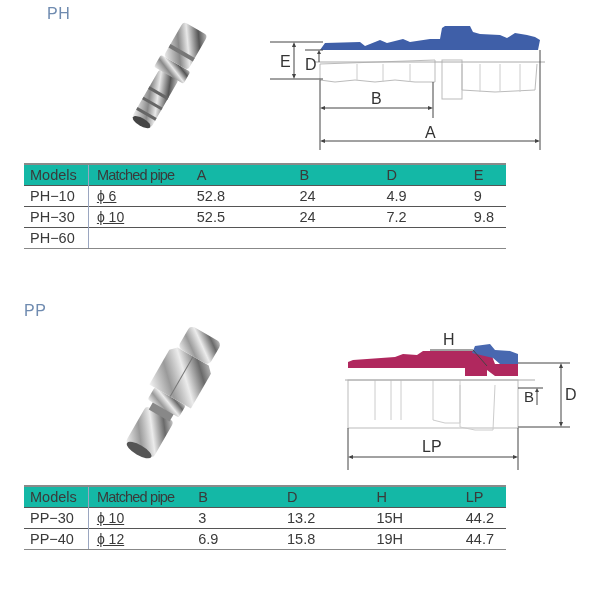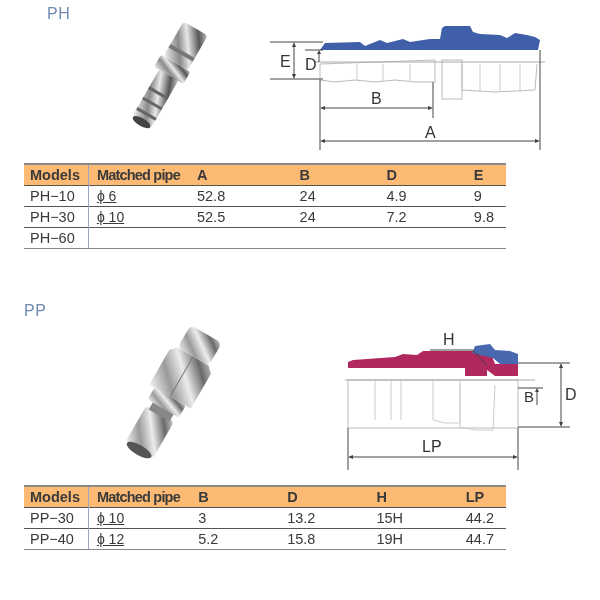--- a/index.html
+++ b/index.html
@@ -1,21 +1,21 @@
 <!DOCTYPE html>
 <html><head>
   <meta charset="utf-8">
   <style>
     html, body { margin:0; padding:0; background:#ffffff; }
     body { width:600px; height:600px; position:relative; overflow:hidden; font-family:"Liberation Sans", sans-serif; color:#333; }
     .section-title { position:absolute; font-size:16px; color:#6f8bb0; letter-spacing:0.5px; }
     .photo { position:absolute; }
     .diagram { position:absolute; }
     table.spec { position:absolute; border-collapse:collapse; font-size:14.5px; color:#3a3a3a; }
-    table.spec th { background:#fdba74; font-weight:bold; text-align:left; height:20px; padding:0 0 0 8px; border-top:2px solid #8a8a8a; }
+    table.spec th { background:#14b8a6; font-weight:normal; text-align:left; height:20px; padding:0 0 0 8px; border-top:2px solid #8a8a8a; }
     table.spec td { height:20px; padding:0 12px 0 8px; border-top:1.5px solid #555; }
     table.spec tr:last-child td { border-bottom:1.5px solid #888; }
     table.spec th.col-models, table.spec td.col-models { border-right:1px solid #9aa6c0; padding-left:6px; }
     table.spec th.col-pipe { letter-spacing:-0.8px; }
     .phi { font-size:14px;text-decoration:underline; }
   </style>
 </head>
 <body>
 
 <div class="section-title" style="left:47px; top:5px;">PH</div>
@@ -201,19 +201,19 @@
       <td class="col-models">PP−30</td>
       <td class="phi">ϕ 10</td>
       <td>3</td>
       <td>13.2</td>
       <td>15H</td>
       <td>44.2</td>
     </tr>
     <tr>
       <td class="col-models">PP−40</td>
       <td class="phi">ϕ 12</td>
-      <td>5.2</td>
+      <td>6.9</td>
       <td>15.8</td>
       <td>19H</td>
       <td>44.7</td>
     </tr>
   </tbody>
 </table>
 
 </body></html>

